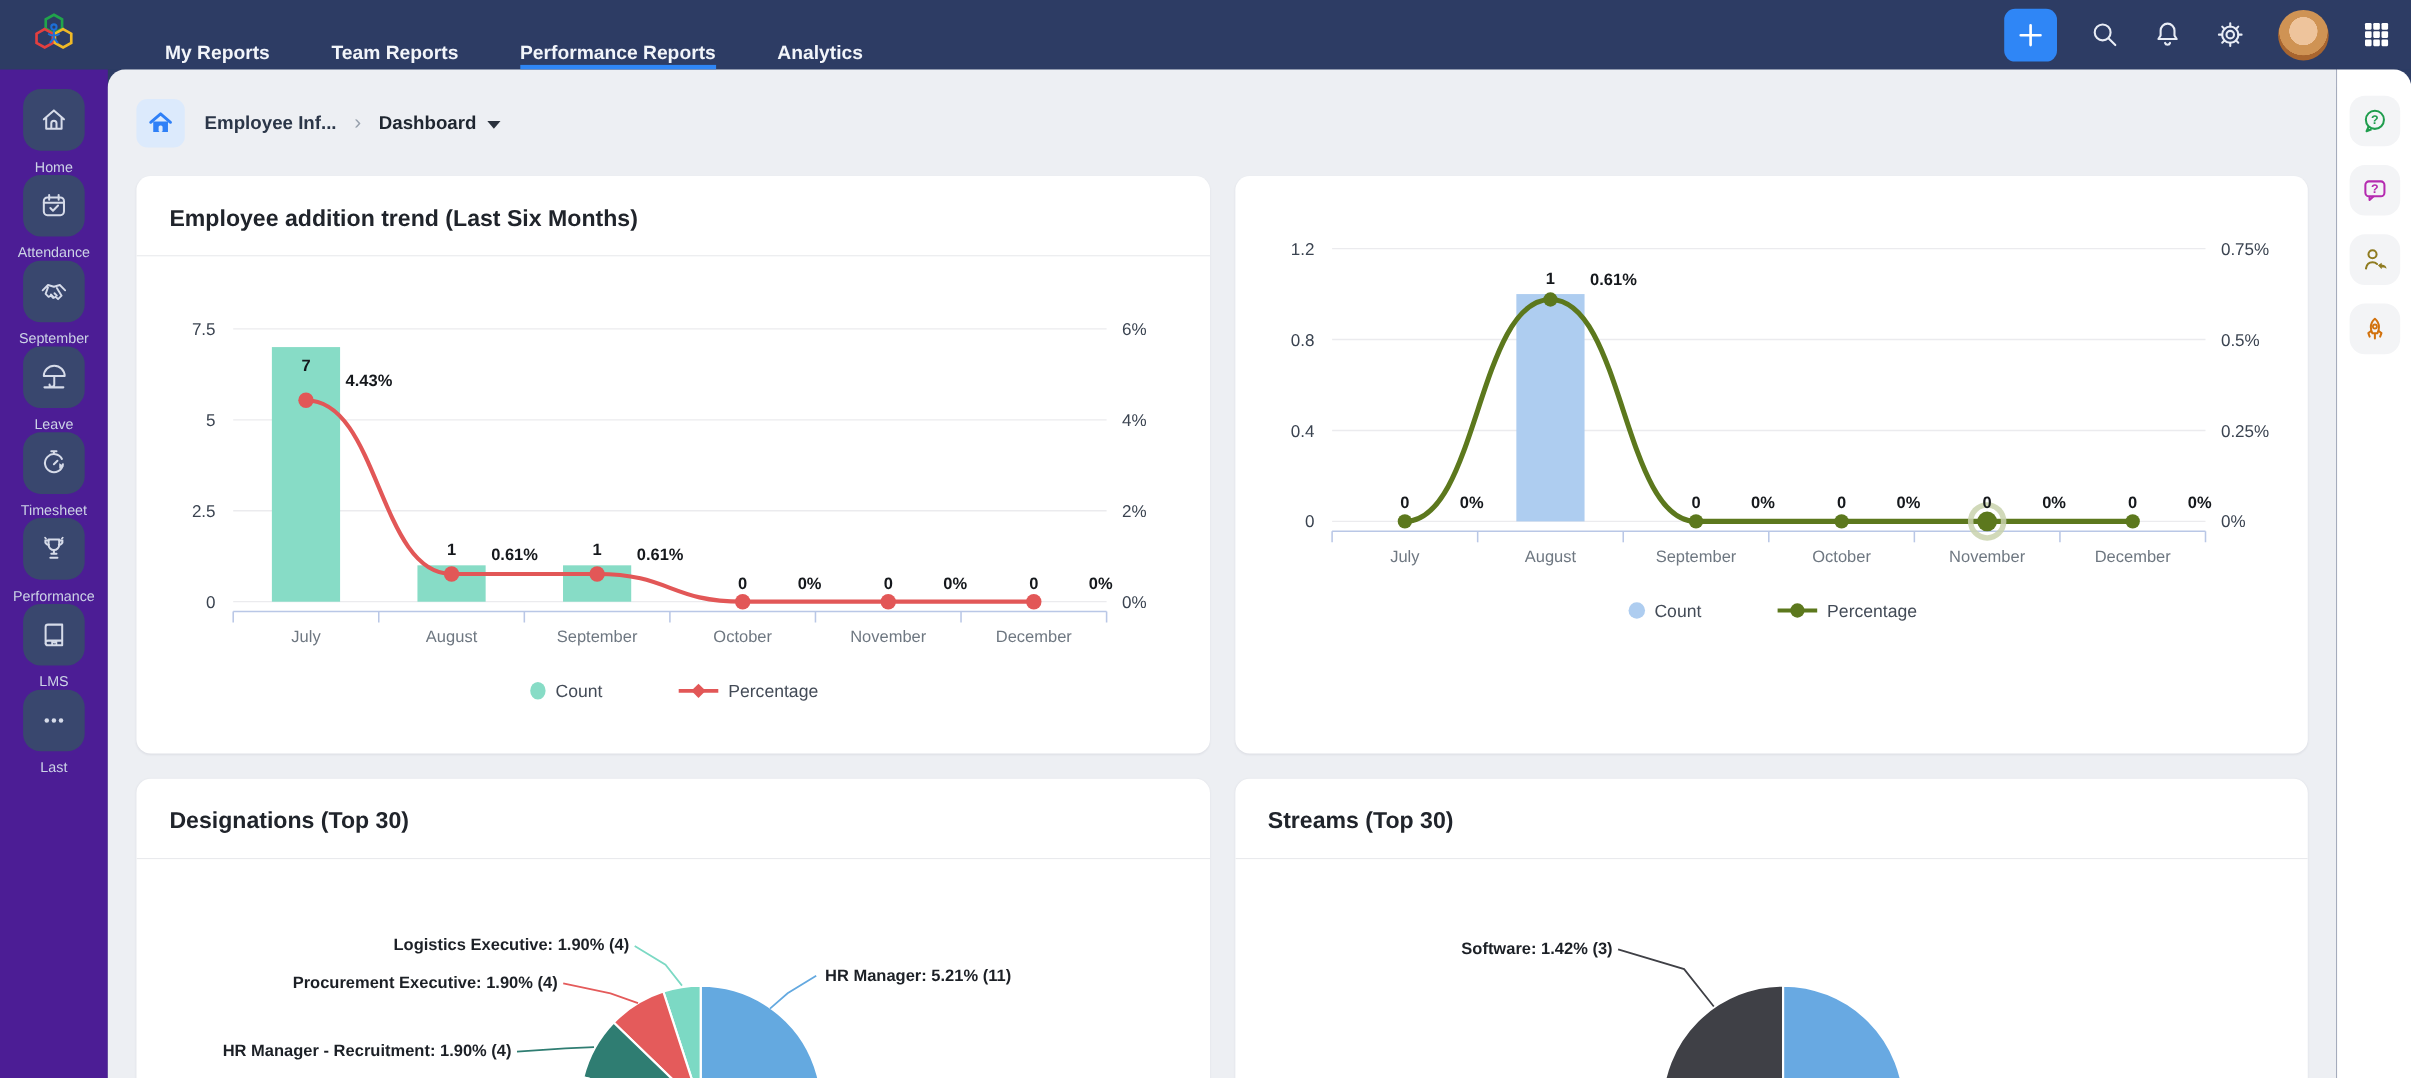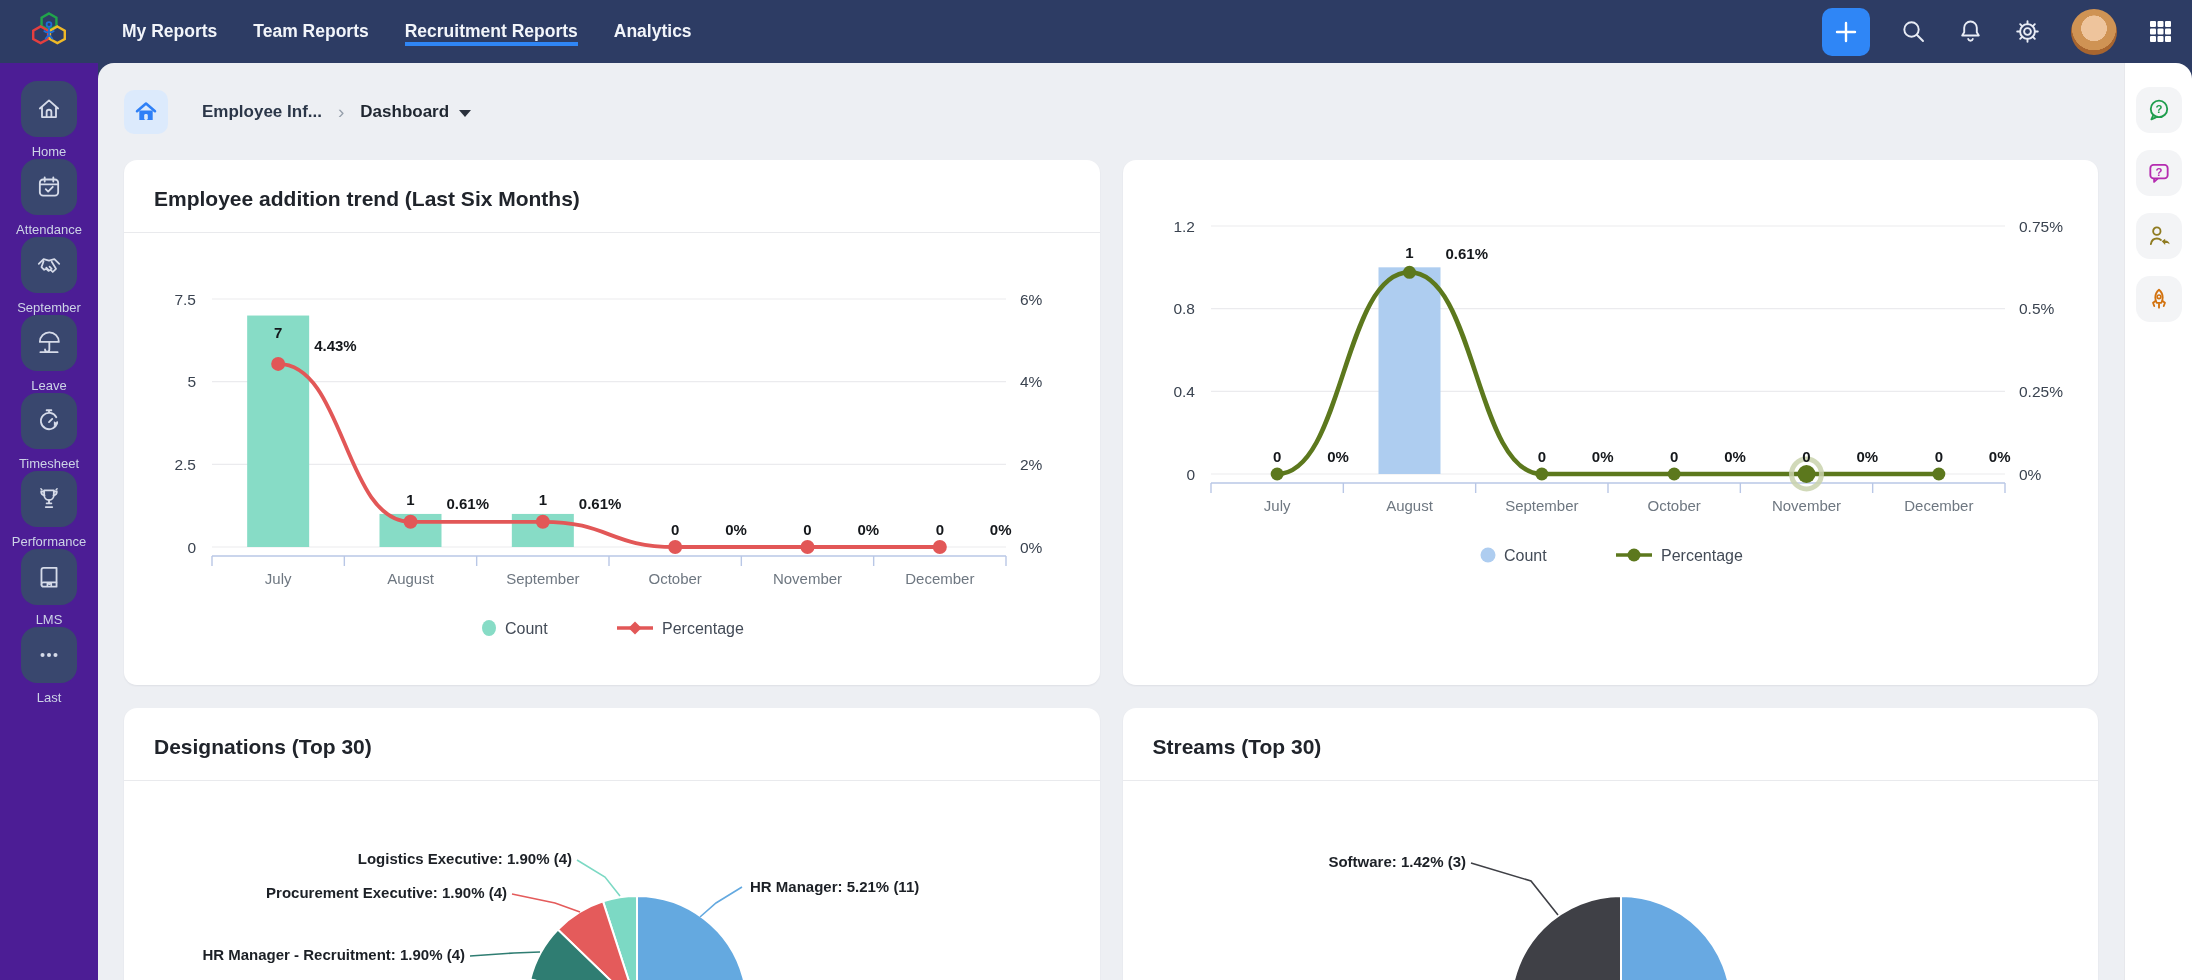--- a/index.html
+++ b/index.html
@@ -1,20 +1,20 @@
 <!DOCTYPE html>
 <html><head>
 <meta charset="utf-8">
 <style>
   * { margin:0; padding:0; box-sizing:border-box; }
   html,body { width:2192px; height:980px; overflow:hidden; background:#2d3c64;
               font-family:"Liberation Sans", sans-serif; }
   .topnav { height:63px; background:#2d3c64; display:flex; align-items:center; position:relative; }
   .logo { width:98px; display:flex; justify-content:center; align-items:center; cursor:pointer; }
-  .tabs { display:flex; gap:36px; margin-left:24px; height:63px; align-items:center; }
+  .tabs { display:flex; gap:56px; margin-left:52px; height:63px; align-items:flex-end; }
   .tab { color:#f2f5fa; font-size:17.5px; font-weight:700; display:flex; align-items:center;
          cursor:pointer; border-bottom:4px solid transparent; padding-top:4px; }
   .tab.active { border-bottom-color:#2f86f6; }
   .nav-right { position:absolute; right:18px; top:0; height:63px; display:flex; align-items:center; gap:30px; }
   .plus-btn { width:48px; height:48px; background:#2f86f6; border-radius:10px; display:flex;
               align-items:center; justify-content:center; cursor:pointer; }
   .nav-icon { width:27px; height:27px; cursor:pointer; }
   .avatar { width:46px; height:46px; border-radius:50%; cursor:pointer;
             background:radial-gradient(circle at 50% 42%, #eec49c 0 36%, #cf9354 37% 62%, #a8652f 63% 100%); }
   .row { display:flex; height:917px; background:#2d3c64; }
@@ -25,21 +25,21 @@
                align-items:center; justify-content:center; }
   .side-label { margin-top:7px; font-size:13px; color:#ccd3e6; }
   .main { flex:1; background:#edeff3; border-top-left-radius:16px; overflow:hidden; }
   .rail { width:68px; background:#ffffff; border-left:1px solid #e7e8ec; border-top-right-radius:16px;
           display:flex; flex-direction:column; align-items:center; padding-top:24px; gap:17px; }
   .rail-btn { width:46px; height:46px; border-radius:14px; background:#f3f4f6; display:flex;
               align-items:center; justify-content:center; cursor:pointer; }
   .breadcrumb { display:flex; align-items:center; padding:27px 26px 0 26px; }
   .home-tile { width:44px; height:44px; background:#dceafc; border-radius:10px; display:flex;
                align-items:center; justify-content:center; cursor:pointer; }
-  .crumb-module { margin-left:34px; font-size:17px; font-weight:600; color:#2b3648; cursor:pointer; }
+  .crumb-module { margin-left:18px; font-size:17px; font-weight:600; color:#2b3648; cursor:pointer; }
   .crumb-sep { margin:0 16px; font-size:19px; color:#97a0ac; }
   .crumb-page { font-size:17px; font-weight:600; color:#1f2630; cursor:pointer; display:flex; align-items:center; }
   .caret { width:0; height:0; border-left:6px solid transparent; border-right:6px solid transparent;
            border-top:7px solid #2a313c; margin-left:10px; margin-top:2px; }
   .cards { display:grid; grid-template-columns:1fr 1fr; gap:23px; padding:26px; }
   .card { background:#ffffff; border-radius:13px; box-shadow:0 1px 2px rgba(25,35,60,.07); overflow:hidden; }
   .card.r1 { height:525px; }
   .card.r2 { height:400px; }
   .card-head { padding:27px 30px 21px 30px; border-bottom:1px solid #e9eaed; }
   .card-title { font-size:21px; font-weight:700; color:#20242b; }
@@ -55,21 +55,21 @@
       <polygon points="28,8 36,12.5 36,21.5 28,26 20,21.5 20,12.5" fill="none" stroke="#21a44b" stroke-width="2.6"></polygon>
       <polygon points="19,22 27,26.5 27,35.5 19,40 11,35.5 11,26.5" fill="none" stroke="#e43f3f" stroke-width="2.6"></polygon>
       <polygon points="37,22 45,26.5 45,35.5 37,40 29,35.5 29,26.5" fill="none" stroke="#efb927" stroke-width="2.6"></polygon>
       <circle cx="28" cy="20" r="2.6" fill="none" stroke="#1d6fd6" stroke-width="2"></circle>
       <path d="M23 27c1.6 1.8 8.4 1.8 10 0M28 24v7M28 31l-3.5 4M28 31l3.5 4" fill="none" stroke="#1d6fd6" stroke-width="2" stroke-linecap="round"></path>
     </svg>
   </div>
   <nav class="tabs">
     <div class="tab">My Reports</div>
     <div class="tab">Team Reports</div>
-    <div class="tab active">Recruitment Reports</div>
+    <div class="tab active">Performance Reports</div>
     <div class="tab">Analytics</div>
   </nav>
   <div class="nav-right">
     <div class="plus-btn">
       <svg width="26" height="26" viewBox="0 0 26 26">
         <path d="M13 4v18M4 13h18" stroke="#fff" stroke-width="2.4" stroke-linecap="round"></path>
       </svg>
     </div>
     <svg class="nav-icon" viewBox="0 0 27 27">
       <circle cx="11.5" cy="11.5" r="7.2" fill="none" stroke="#e8ecf5" stroke-width="1.9"></circle>

